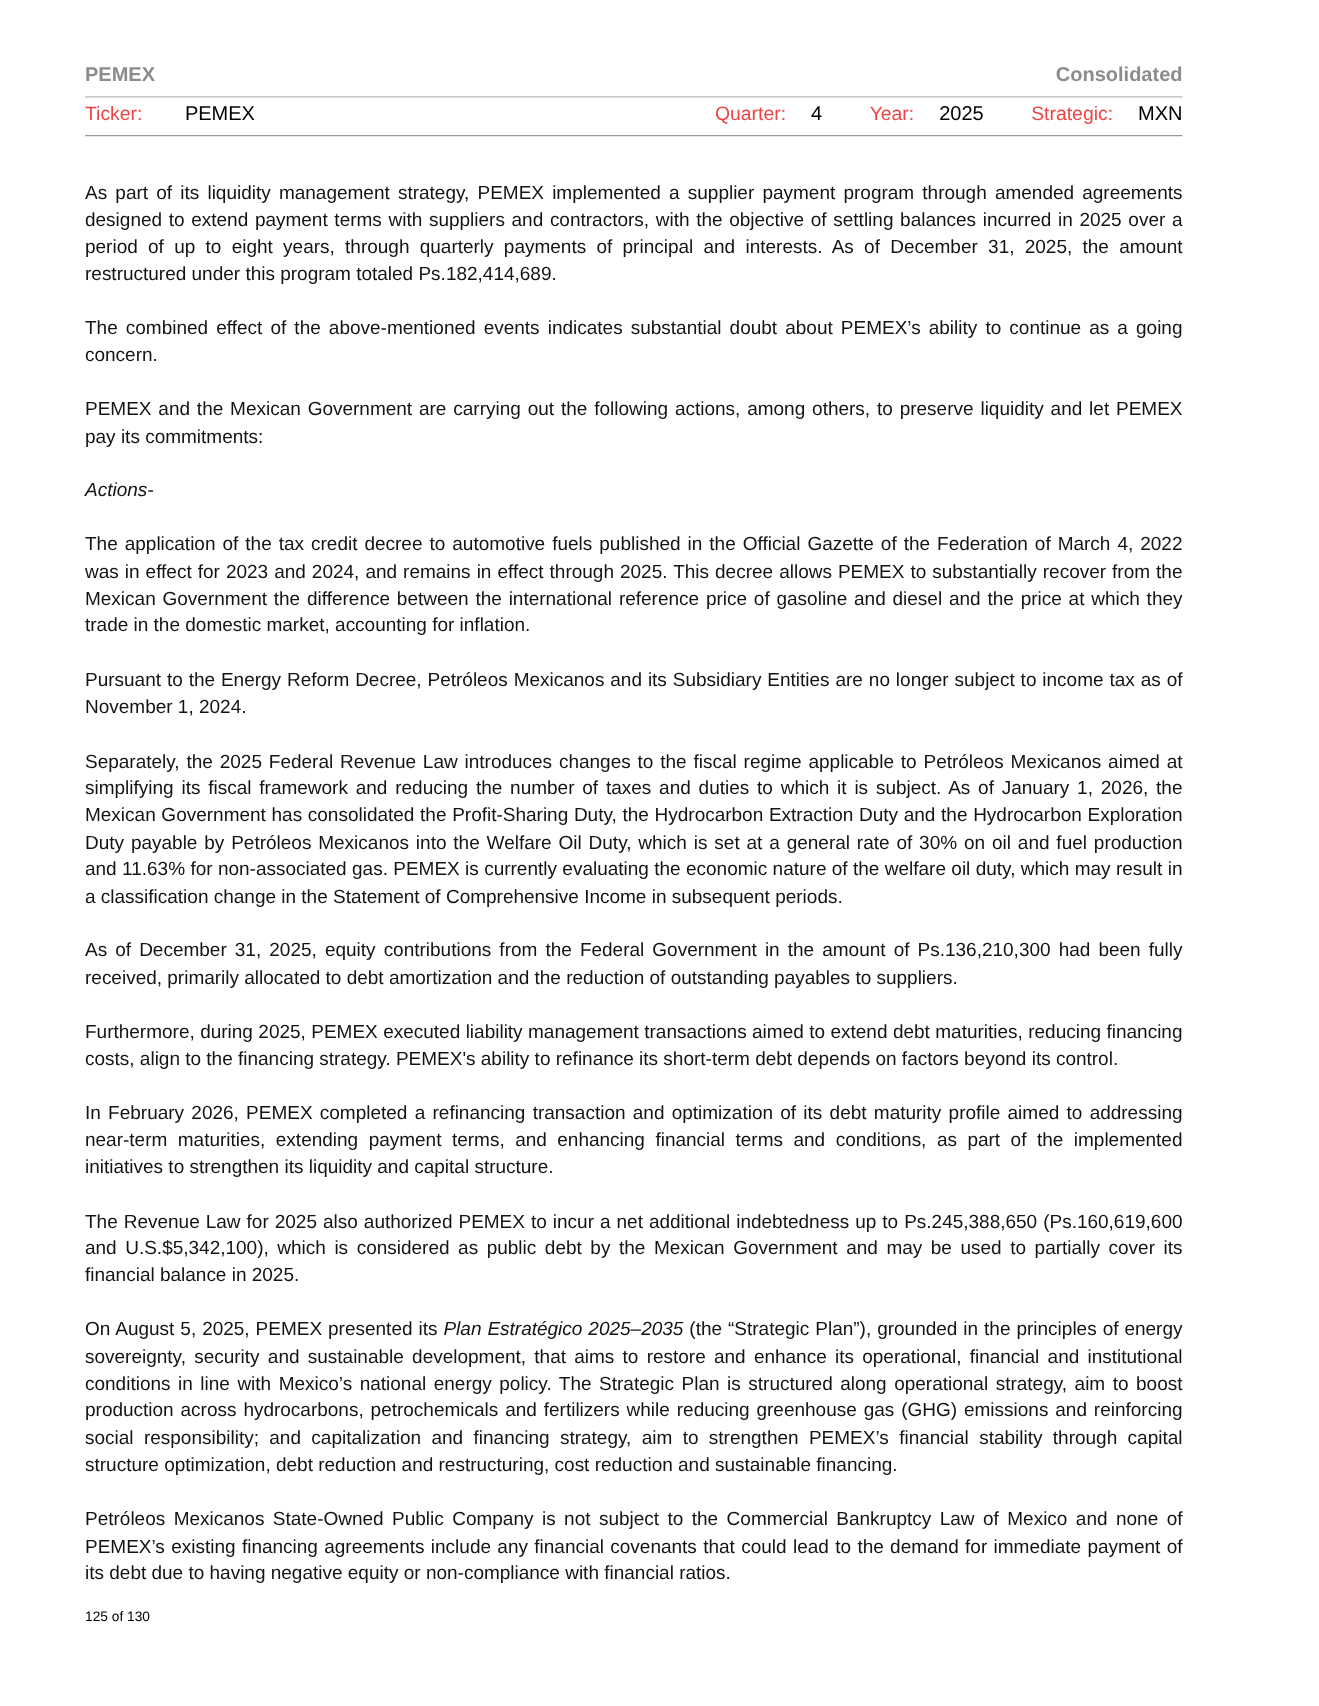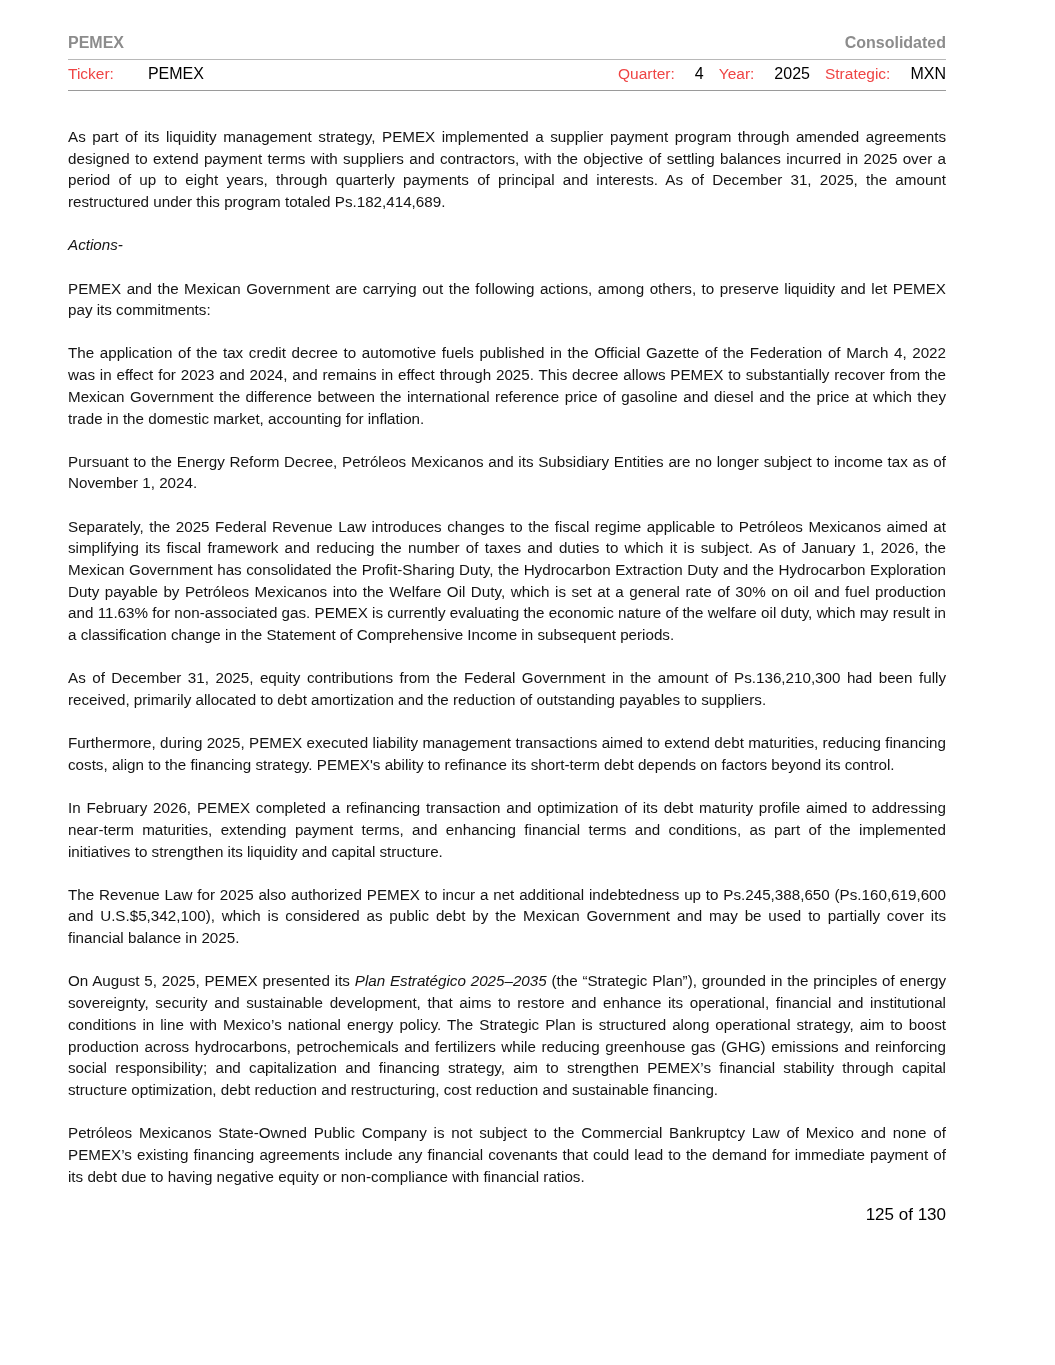--- a/index.html
+++ b/index.html
@@ -8,21 +8,21 @@
     height: 1365px;
     background: #ffffff;
     font-family: "Liberation Sans", sans-serif;
     color: #111111;
     overflow: hidden;
   }
   .page {
     box-sizing: border-box;
     width: 1012px;
     height: 1365px;
-    padding: 34px 66px 0 68px;
+    padding: 52px 66px 0 68px;
   }
   
   .hdr-row1 {
     display: flex;
     justify-content: space-between;
     align-items: baseline;
     font-size: 16px;
     font-weight: bold;
     color: #8c8c8c;
     padding-bottom: 7px;
@@ -35,38 +35,37 @@
     font-size: 15.5px;
     color: #9a9a9a;
     padding: 5px 0 7px 0;
     border-bottom: 1px solid #9a9a9a;
   }
   .hdr-row2 .left { display: flex; align-items: baseline; }
   .hdr-row2 .right { display: flex; align-items: flex-end; }
   .hdr-label { color: #ef4444; }
   .hdr-value { color: #000000; font-size: 16px; }
   .hdr-row2 .left .hdr-value { margin-left: 34px; }
-  .hdr-row2 .right .hdr-label { margin-left: 15px; }
+  .hdr-row2 .right .hdr-label { margin-left: 38px; }
   .hdr-row2 .right .hdr-label:first-child { margin-left: 0; }
   .hdr-row2 .right .hdr-value { margin-left: 20px; }
   .hdr-value.bold { font-weight: normal; }
   
   .content { margin-top: 35px; }
   .para {
     margin: 0 0 21.5px 0;
     font-size: 15.2px;
     line-height: 21.7px;
     text-align: justify;
     color: #141414;
   }
   .para.italic, .it { font-style: italic; }
   
   .page-num {
-    text-align: right;
-    font-size: 17px;
+    font-size: 11px;
     color: #000000;
     margin-top: -4px;
   }
 </style>
 </head>
 <body>
 
 <div class="page">
 
   <div class="hdr-row1">
@@ -84,22 +83,23 @@
       <span class="hdr-value">4</span>
       <span class="hdr-label">Year:</span>
       <span class="hdr-value">2025</span>
       <span class="hdr-label">Strategic:</span>
       <span class="hdr-value bold">MXN</span>
     </span>
   </div>
 
   <div class="content">
     <p class="para">As part of its liquidity management strategy, PEMEX implemented a supplier payment program through amended agreements designed to extend payment terms with suppliers and contractors, with the objective of settling balances incurred in 2025 over a period of up to eight years, through quarterly payments of principal and interests. As of December 31, 2025, the amount restructured under this program totaled Ps.182,414,689.</p>
+    <p class="para">The combined effect of the above-mentioned events indicates substantial doubt about PEMEX’s ability to continue as a going concern.</p>
+    <p class="para">PEMEX and the Mexican Government are carrying out the following actions, among others, to preserve liquidity and let PEMEX pay its commitments:</p>
     <p class="para italic">Actions-</p>
-    <p class="para">PEMEX and the Mexican Government are carrying out the following actions, among others, to preserve liquidity and let PEMEX pay its commitments:</p>
     <p class="para">The application of the tax credit decree to automotive fuels published in the Official Gazette of the Federation of March 4, 2022 was in effect for 2023 and 2024, and remains in effect through 2025. This decree allows PEMEX to substantially recover from the Mexican Government the difference between the international reference price of gasoline and diesel and the price at which they trade in the domestic market, accounting for inflation.</p>
     <p class="para">Pursuant to the Energy Reform Decree, Petróleos Mexicanos and its Subsidiary Entities are no longer subject to income tax as of November 1, 2024.</p>
     <p class="para">Separately, the 2025 Federal Revenue Law introduces changes to the fiscal regime applicable to Petróleos Mexicanos aimed at simplifying its fiscal framework and reducing the number of taxes and duties to which it is subject. As of January 1, 2026, the Mexican Government has consolidated the Profit-Sharing Duty, the Hydrocarbon Extraction Duty and the Hydrocarbon Exploration Duty payable by Petróleos Mexicanos into the Welfare Oil Duty, which is set at a general rate of 30% on oil and fuel production and 11.63% for non-associated gas. PEMEX is currently evaluating the economic nature of the welfare oil duty, which may result in a classification change in the Statement of Comprehensive Income in subsequent periods.</p>
     <p class="para">As of December 31, 2025, equity contributions from the Federal Government in the amount of Ps.136,210,300 had been fully received, primarily allocated to debt amortization and the reduction of outstanding payables to suppliers.</p>
     <p class="para">Furthermore, during 2025, PEMEX executed liability management transactions aimed to extend debt maturities, reducing financing costs, align to the financing strategy. PEMEX's ability to refinance its short-term debt depends on factors beyond its control.</p>
     <p class="para">In February 2026, PEMEX completed a refinancing transaction and optimization of its debt maturity profile aimed to addressing near-term maturities, extending payment terms, and enhancing financial terms and conditions, as part of the implemented initiatives to strengthen its liquidity and capital structure.</p>
     <p class="para">The Revenue Law for 2025 also authorized PEMEX to incur a net additional indebtedness up to Ps.245,388,650 (Ps.160,619,600 and U.S.$5,342,100), which is considered as public debt by the Mexican Government and may be used to partially cover its financial balance in 2025.</p>
     <p class="para"><span>On August 5, 2025, PEMEX presented its </span><span class="it">Plan Estratégico 2025–2035</span><span> (the “Strategic Plan”), grounded in the principles of energy sovereignty, security and sustainable development, that aims to restore and enhance its operational, financial and institutional conditions in line with Mexico’s national energy policy. The Strategic Plan is structured along operational strategy, aim to boost production across hydrocarbons, petrochemicals and fertilizers while reducing greenhouse gas (GHG) emissions and reinforcing social responsibility; and capitalization and financing strategy, aim to strengthen PEMEX’s financial stability through capital structure optimization, debt reduction and restructuring, cost reduction and sustainable financing.</span></p>
     <p class="para">Petróleos Mexicanos State-Owned Public Company is not subject to the Commercial Bankruptcy Law of Mexico and none of PEMEX’s existing financing agreements include any financial covenants that could lead to the demand for immediate payment of its debt due to having negative equity or non-compliance with financial ratios.</p>
   </div>

